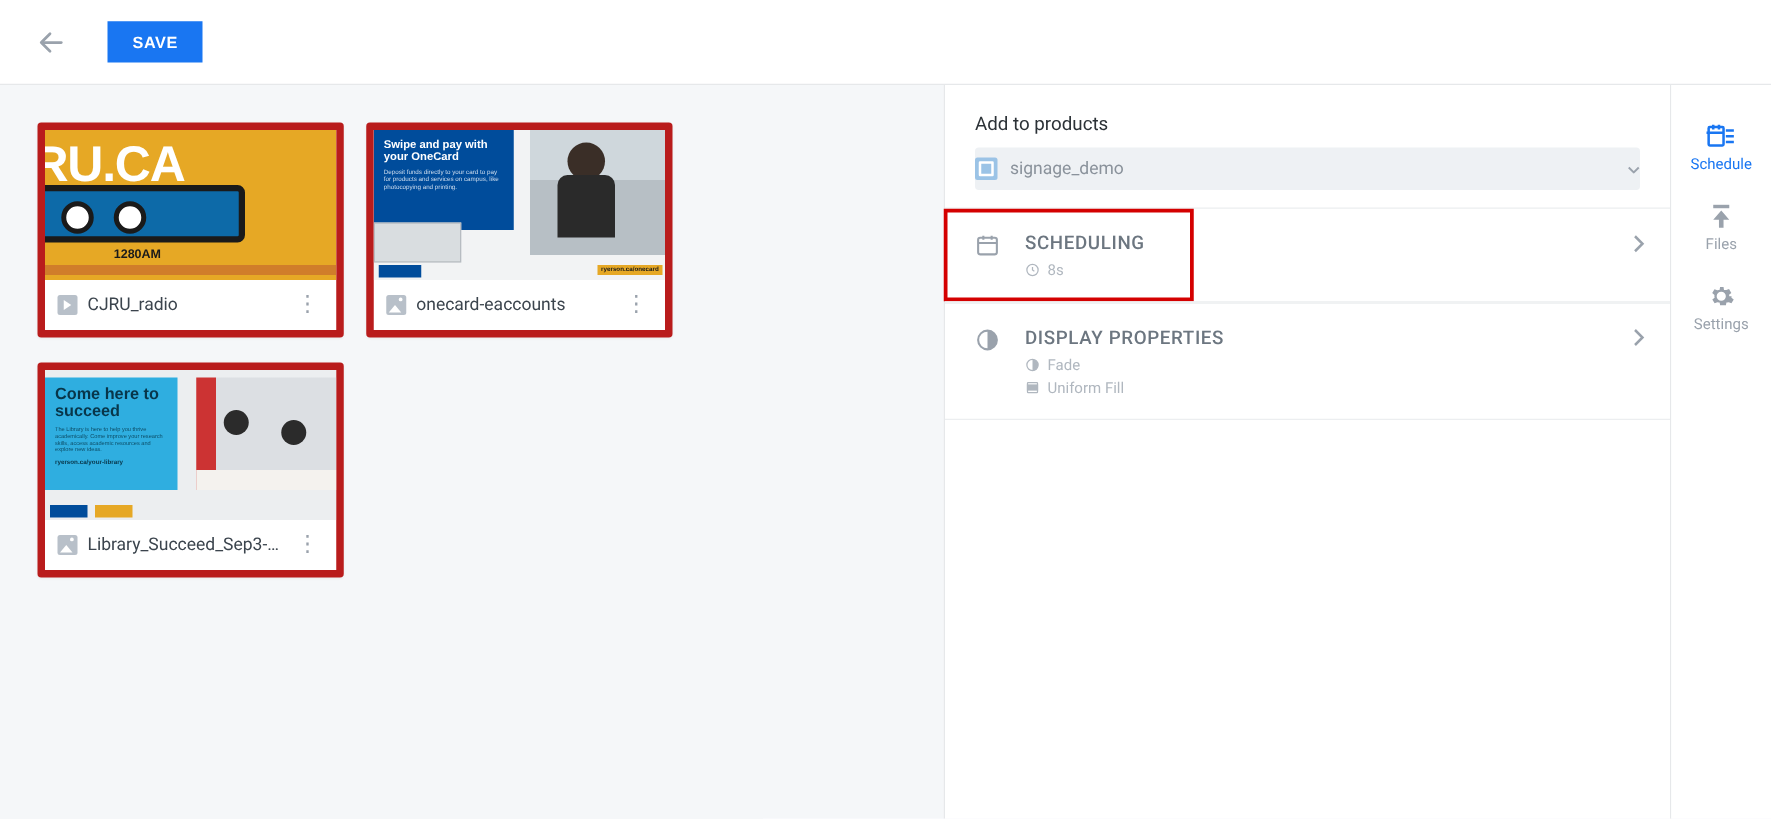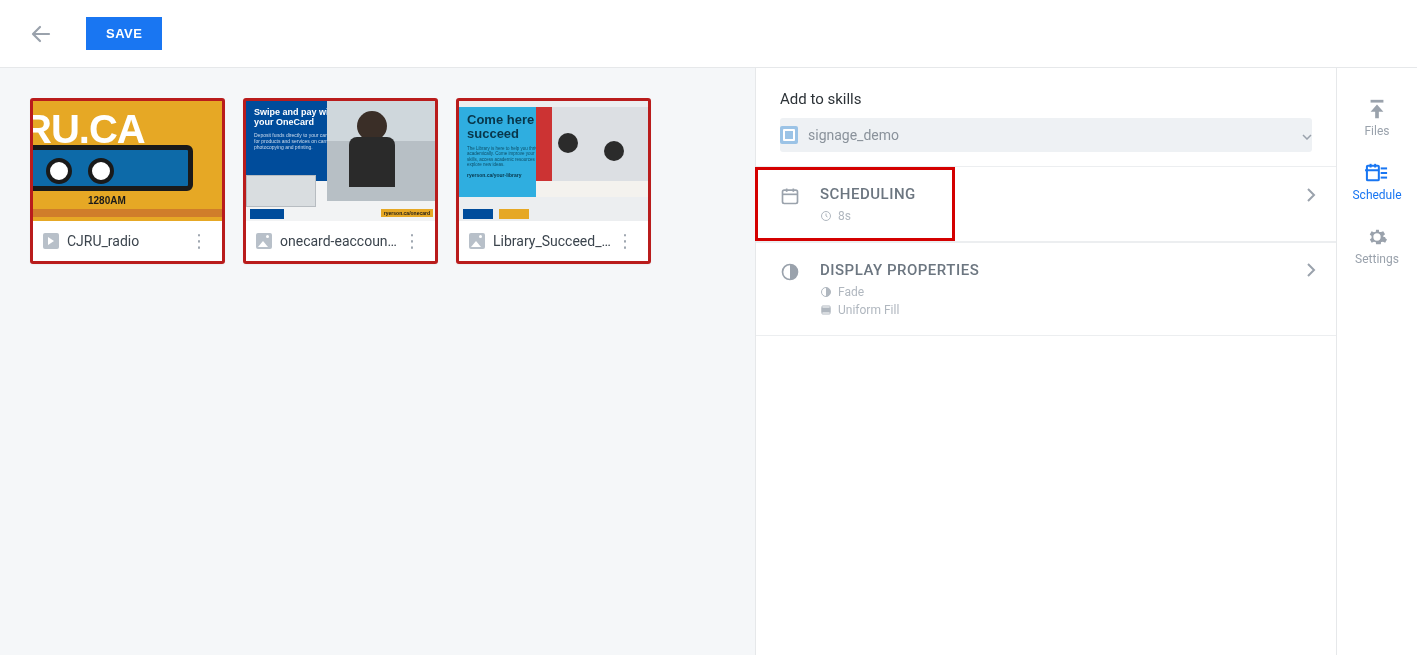--- a/index.html
+++ b/index.html
@@ -77,23 +77,23 @@
     margin-right: 18px;
     margin-bottom: 20px;
   }
   .drop-tile .upload-glyph {
     margin-bottom: 14px;
     color: #b8c0c9;
   }
   .drop-tile .browse { color: #1976F2; }
 
   .media-card {
-    width: 195px;
+    width: 245px;
     background: #fff;
-    border: 3px solid #b91c1c;
+    border: 6px solid #b91c1c;
     border-radius: 3px;
     box-shadow: 0 1px 2px rgba(0,0,0,0.04);
     margin-right: 18px;
     margin-bottom: 20px;
     overflow: hidden;
   }
   .media-thumb {
     width: 100%;
     height: 120px;
     position: relative;
@@ -488,21 +488,21 @@
         <span class="mtype image"></span>
         <span class="mname">Library_Succeed_Sep3-…</span>
         <span class="kebab">⋮</span>
       </div>
     </div>
 
   </div>
 
   <div class="config-panel">
     <div class="cp-header">
-      <div class="lbl">Add to skills</div>
+      <div class="lbl">Add to products</div>
       <div class="channel-select">
         <span class="ch-icon"></span>
         <span>signage_demo</span>
         <span class="caret">
           <svg width="10" height="6" viewBox="0 0 10 6">
               <path d="M1 1 L5 5 L9 1" fill="none" stroke="currentColor" stroke-width="1.5"></path>
             </svg>
         </span>
       </div>
     </div>
@@ -567,40 +567,40 @@
       </div>
       <span class="chev">
         <svg width="10" height="16" viewBox="0 0 10 16">
             <path d="M2 2 L8 8 L2 14" fill="none" stroke="currentColor" stroke-width="2"></path>
           </svg>
       </span>
     </div>
   </div>
 
   <div class="side-rail">
-    <div class="rail-item">
-      <svg width="22" height="22" viewBox="0 0 24 24" fill="currentColor">
-          <rect x="5" y="2" width="14" height="3"></rect>
-          <path d="M12 7 L19 15 L14 15 L14 22 L10 22 L10 15 L5 15 Z"></path>
-        </svg>
-      <span>Files</span>
-    </div>
     <div class="rail-item active">
       <svg width="24" height="22" viewBox="0 0 26 24" fill="none" stroke="currentColor" stroke-width="2.2">
           <rect x="2" y="4" width="13" height="16" rx="1"></rect>
           <line x="2" y1="9" x2="15" y2="9"></line>
           <line x1="6" y1="2" x2="6" y2="6"></line>
           <line x1="11" y1="2" x2="11" y2="6"></line>
           <line x1="17" y1="7" x2="24" y2="7"></line>
           <line x1="17" y1="12" x2="24" y2="12"></line>
           <line x1="17" y1="17" x2="24" y2="17"></line>
         </svg>
       <span>Schedule</span>
     </div>
     <div class="rail-item">
       <svg width="22" height="22" viewBox="0 0 24 24" fill="currentColor">
+          <rect x="5" y="2" width="14" height="3"></rect>
+          <path d="M12 7 L19 15 L14 15 L14 22 L10 22 L10 15 L5 15 Z"></path>
+        </svg>
+      <span>Files</span>
+    </div>
+    <div class="rail-item">
+      <svg width="22" height="22" viewBox="0 0 24 24" fill="currentColor">
           <path d="M12 8a4 4 0 1 0 0 8 4 4 0 0 0 0-8zm9 4a7 7 0 0 1-.1 1.2l2 1.6-2 3.4-2.4-.9a7 7 0 0 1-2 .1l-.4 2.5H11l-.4-2.5a7 7 0 0 1-2-.1l-2.4.9-2-3.4 2-1.6A7 7 0 0 1 6 12a7 7 0 0 1 .1-1.2l-2-1.6 2-3.4 2.4.9a7 7 0 0 1 2-.1L11 4h3l.4 2.5a7 7 0 0 1 2 .1l2.4-.9 2 3.4-2 1.6c.1.4.2.8.2 1.3z"></path>
         </svg>
       <span>Settings</span>
     </div>
   </div>
 
 </div>
 
 </body></html>

